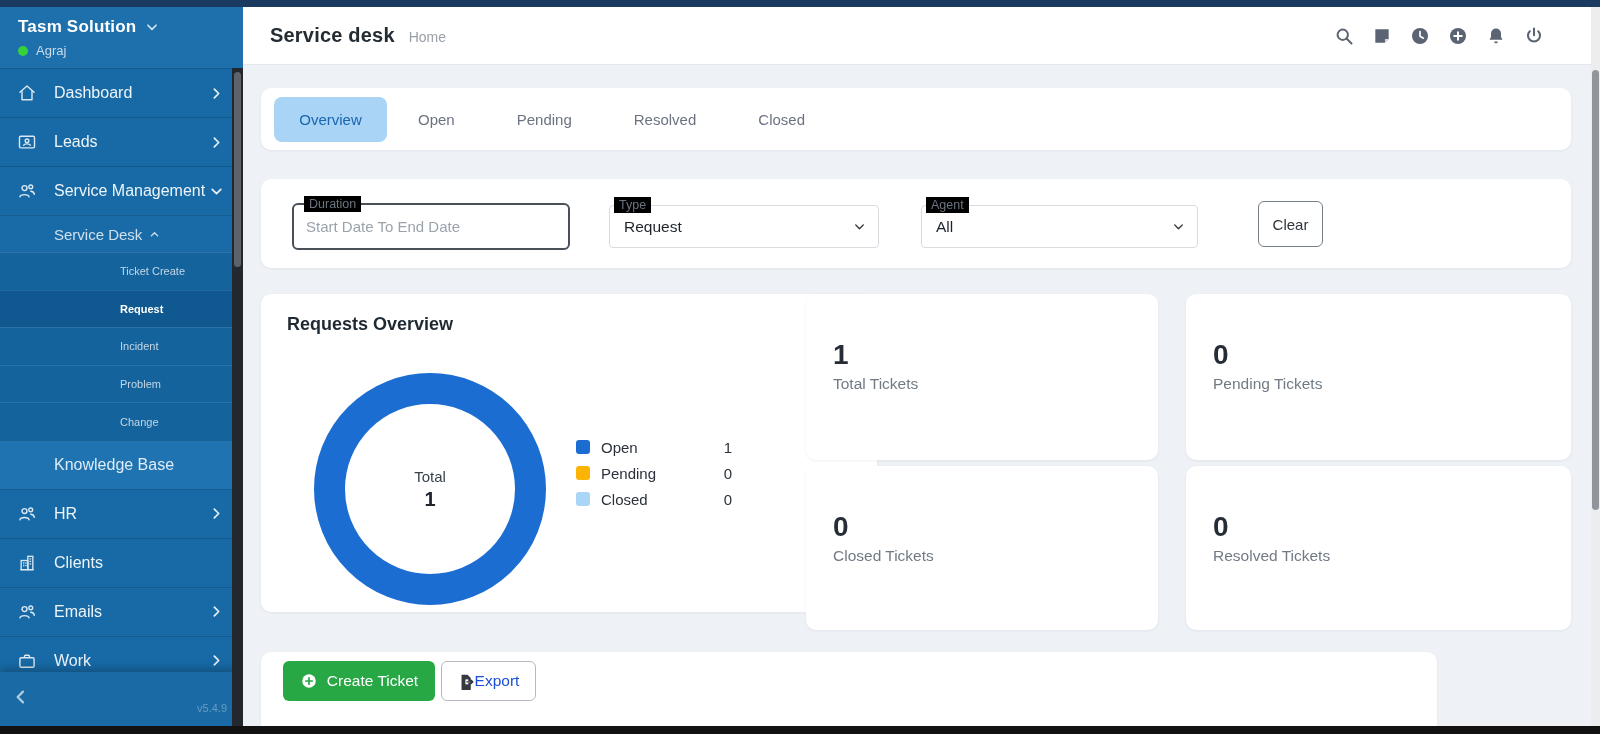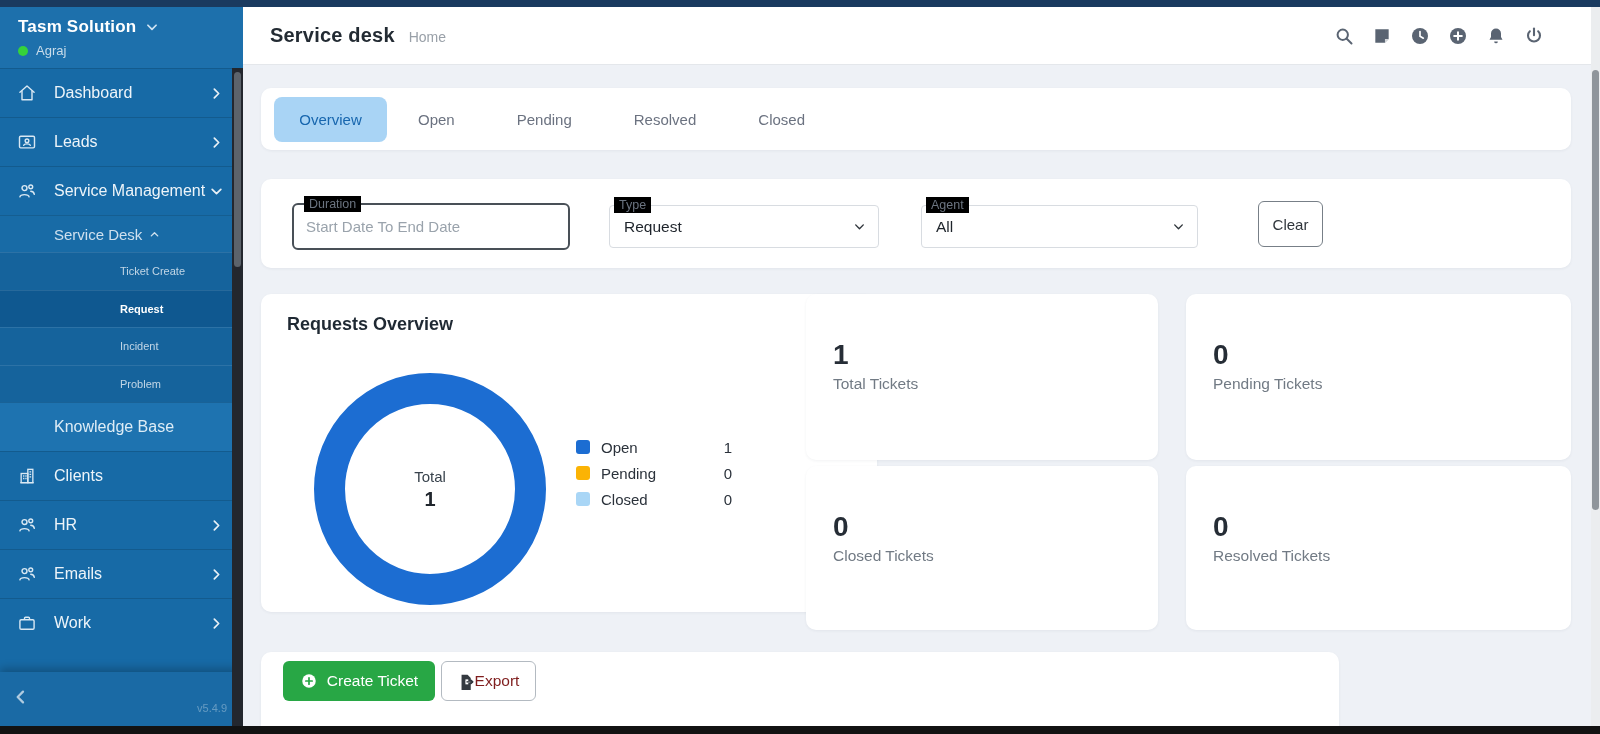--- a/index.html
+++ b/index.html
@@ -86,23 +86,23 @@
   
   .stat-card { padding:46px 0 0 27px; }
   #stat-0 { left:563px; top:229px; width:352px; height:166px; }
   #stat-1 { left:943px; top:229px; width:385px; height:166px; }
   #stat-2 { left:563px; top:401px; width:352px; height:164px; }
   #stat-3 { left:943px; top:401px; width:385px; height:164px; }
   .stat-num { font-size:28px; font-weight:bold; color:#262d36; line-height:30px; }
   .stat-label { margin-top:5px; font-size:15.5px; color:#717a84; }
 
   
-  #action-band { left:18px; top:587px; width:1078px; height:74px; border-radius:10px 10px 0 0; }
+  #action-band { left:18px; top:587px; width:1176px; height:74px; border-radius:10px 10px 0 0; }
   #create-ticket-btn { position:absolute; left:22px; top:9px; width:152px; height:40px; background:#28a745; border:0; border-radius:6px; color:#fff; font-size:15.5px; display:flex; align-items:center; justify-content:center; gap:9px; cursor:pointer; font-family:"Liberation Sans",sans-serif; }
-  #export-btn { position:absolute; left:180px; top:9px; width:95px; height:40px; background:#fff; border:1px solid #b3bac1; border-radius:6px; color:#7f1d1d; font-size:15.5px; display:flex; align-items:center; justify-content:center; cursor:pointer; font-family:"Liberation Sans",sans-serif; }
+  #export-btn { position:absolute; left:180px; top:9px; width:95px; height:40px; background:#fff; border:1px solid #b3bac1; border-radius:6px; color:#1d4ed8; font-size:15.5px; display:flex; align-items:center; justify-content:center; cursor:pointer; font-family:"Liberation Sans",sans-serif; }
 
   
   #page-scroll-track { left:1591px; top:7px; width:9px; height:719px; background:#ebedef; }
   #page-scroll-thumb { left:1592px; top:70px; width:7px; height:440px; background:#8f959b; border-radius:4px; }
 
   svg { display:block; }
 </style>
 </head>
 <body>
 
@@ -184,53 +184,56 @@
       </div>
     <div class="sd-item active">
         <span>Request</span>
       </div>
     <div class="sd-item">
         <span>Incident</span>
       </div>
     <div class="sd-item">
         <span>Problem</span>
       </div>
+    <div class="sd-item">
+        <span>Change</span>
+      </div>
   </div>
 
   <div class="sb-row kb-row">
     <span class="ml">Knowledge Base</span>
+  </div>
+
+  <div class="sb-row">
+    <span class="mi">
+        <svg width="20" height="20" viewBox="0 0 24 24" fill="none" stroke="currentColor" stroke-width="1.7" stroke-linecap="round">
+          <circle cx="9" cy="8.5" r="3"></circle>
+          <path d="M3.5 19c.8-3.6 10.2-3.6 11 0"></path>
+          <circle cx="16.5" cy="7" r="2.3"></circle>
+          <path d="M16.5 12.3c2.4.2 4 1.5 4.3 3.7"></path>
+        </svg>
+      </span>
+    <span class="ml">HR</span>
+    <span class="chev">
+        <svg width="13" height="13" viewBox="0 0 24 24" fill="none" stroke="currentColor" stroke-width="3.2" stroke-linecap="round" stroke-linejoin="round">
+          <path d="M8 4l8 8-8 8"></path>
+        </svg>
+      </span>
   </div>
 
   <div class="sb-row">
     <span class="mi">
         <svg width="20" height="20" viewBox="0 0 24 24" fill="none" stroke="currentColor" stroke-width="1.6">
           <path d="M4 20h16"></path>
           <rect x="5" y="9" width="8" height="11"></rect>
           <rect x="13" y="4" width="6" height="16"></rect>
           <path d="M7.3 12h1.5M10 12h1.5M7.3 15h1.5M10 15h1.5M15 7h2M15 10h2M15 13h2"></path>
         </svg>
       </span>
     <span class="ml">Clients</span>
-  </div>
-
-  <div class="sb-row">
-    <span class="mi">
-        <svg width="20" height="20" viewBox="0 0 24 24" fill="none" stroke="currentColor" stroke-width="1.7" stroke-linecap="round">
-          <circle cx="9" cy="8.5" r="3"></circle>
-          <path d="M3.5 19c.8-3.6 10.2-3.6 11 0"></path>
-          <circle cx="16.5" cy="7" r="2.3"></circle>
-          <path d="M16.5 12.3c2.4.2 4 1.5 4.3 3.7"></path>
-        </svg>
-      </span>
-    <span class="ml">HR</span>
-    <span class="chev">
-        <svg width="13" height="13" viewBox="0 0 24 24" fill="none" stroke="currentColor" stroke-width="3.2" stroke-linecap="round" stroke-linejoin="round">
-          <path d="M8 4l8 8-8 8"></path>
-        </svg>
-      </span>
   </div>
 
   <div class="sb-row">
     <span class="mi">
         <svg width="20" height="20" viewBox="0 0 24 24" fill="none" stroke="currentColor" stroke-width="1.7" stroke-linecap="round">
           <circle cx="9" cy="8.5" r="3"></circle>
           <path d="M3.5 19c.8-3.6 10.2-3.6 11 0"></path>
           <circle cx="16.5" cy="7" r="2.3"></circle>
           <path d="M16.5 12.3c2.4.2 4 1.5 4.3 3.7"></path>
         </svg>

